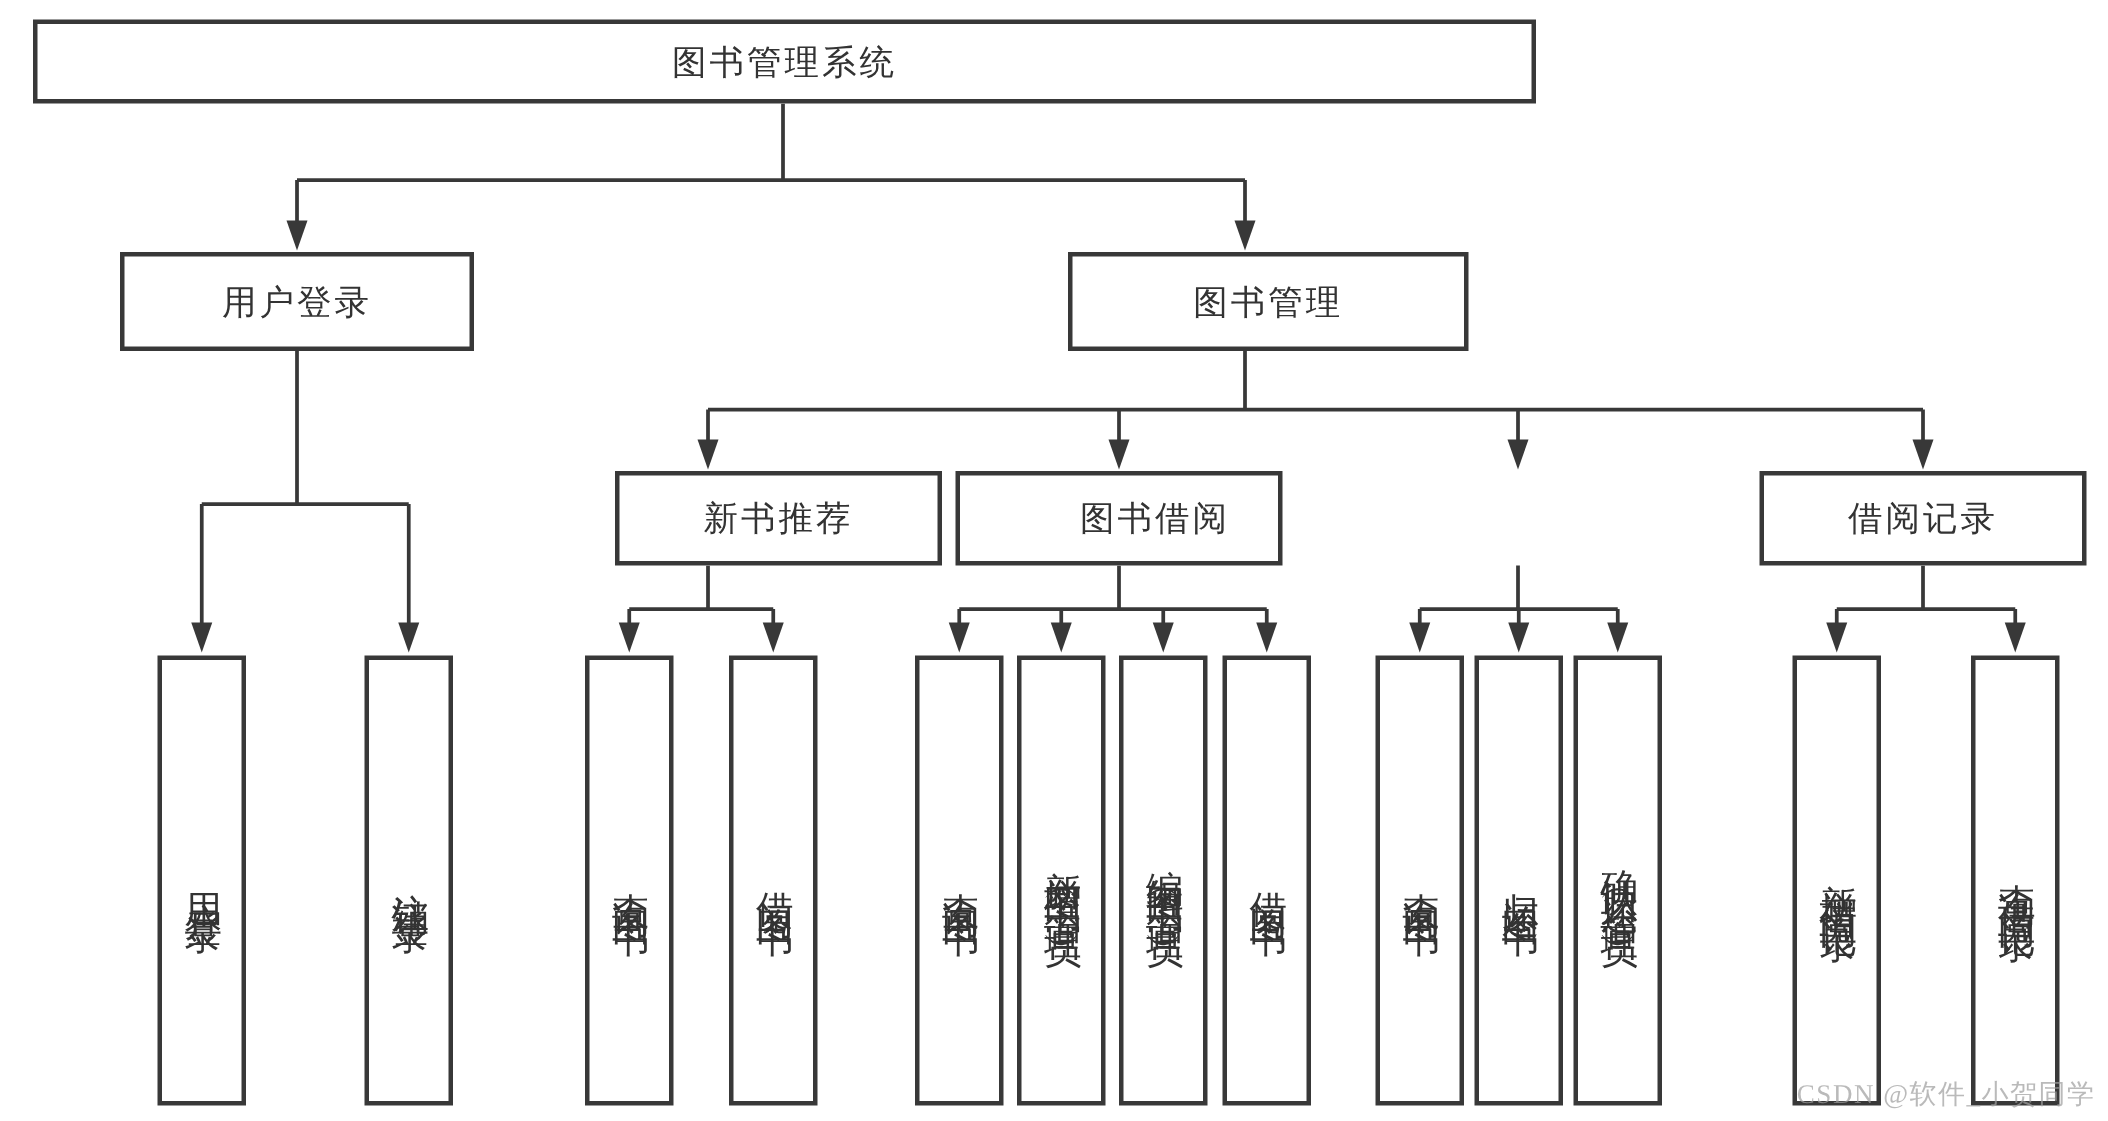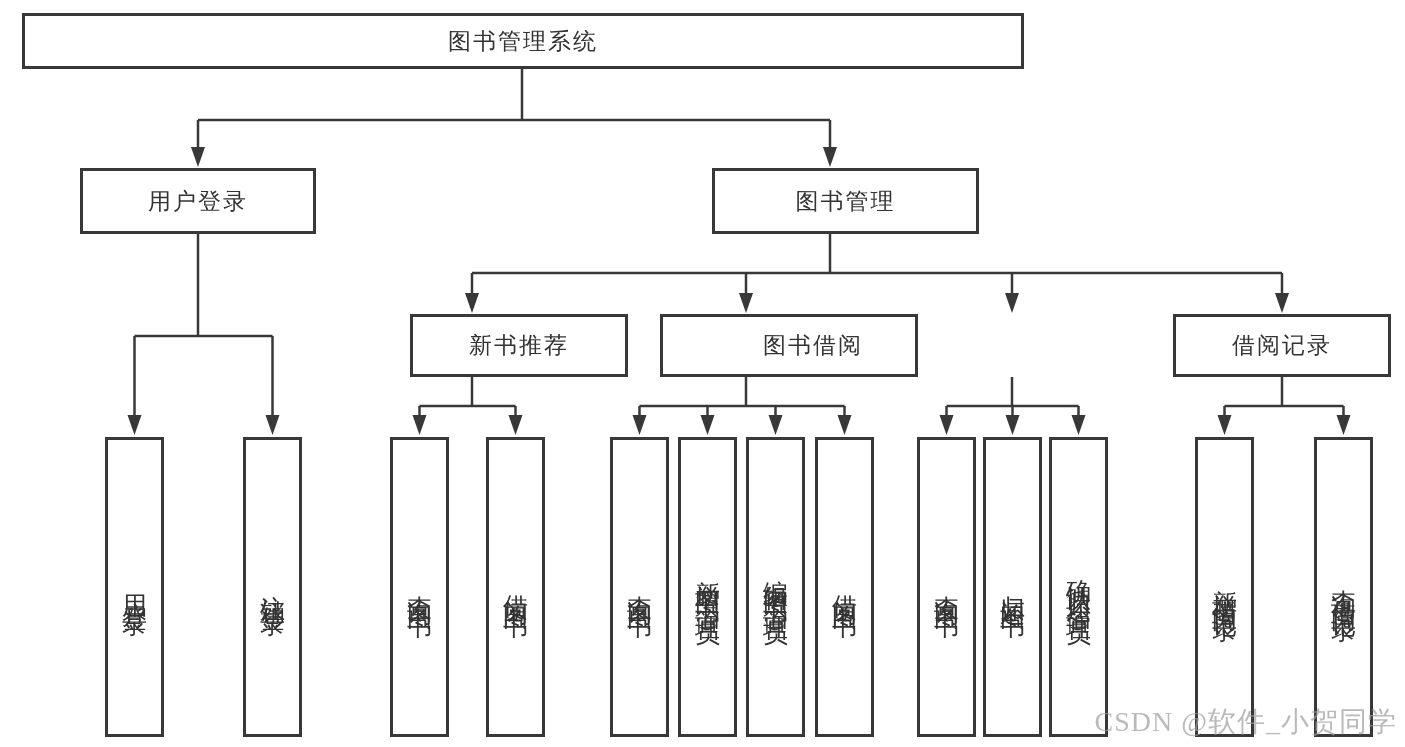--- a/index.html
+++ b/index.html
@@ -22,29 +22,29 @@
     white-space:nowrap;
   }
   .vbox {
     writing-mode:vertical-rl;
     text-orientation:mixed;
     font-size:25px; letter-spacing:6px; line-height:1;
     white-space:normal;
   }
   .watermark {
     position:absolute; right:8px; bottom:6px; z-index:3;
-    font-size:28px; letter-spacing:1px;
+    font-size:18px; letter-spacing:1px;
     color:rgba(160,160,160,0.72);
   }
   
   .n-root  { left:22px;   top:13px;  width:1002px; height:56px; }
   .n-login { left:80px;   top:168px; width:236px;  height:66px; }
   .n-mgmt  { left:712px;  top:168px; width:267px;  height:66px; }
   .n-rec   { left:363px;  top:314px; width:218px;  height:63px;margin-left:47px; }
-  .n-bor   { left:660px;  top:314px; width:258px;  height:63px;padding-left:48px; }
+  .n-bor   { left:637px;  top:314px; width:218px;  height:63px;padding-left:48px; }
   .n-cur   { left:903px;  top:314px; width:218px;  height:63px; }
   .n-log   { left:1173px; top:314px; width:218px;  height:63px; }
   .leaf    { top:437px; width:59px; height:300px; }
   .lf-1a { left:105px; }  .lf-1b { left:243px; }
   .lf-2a { left:390px; }  .lf-2b { left:486px; }
   .lf-3a { left:610px; }  .lf-3b { left:678px; }  .lf-3c { left:746px; }  .lf-3d { left:815px; }
   .lf-4a { left:917px; }  .lf-4b { left:983px; }  .lf-4c { left:1049px; }
   .lf-5a { left:1195px; } .lf-5b { left:1314px; }
 </style>
 </head>

